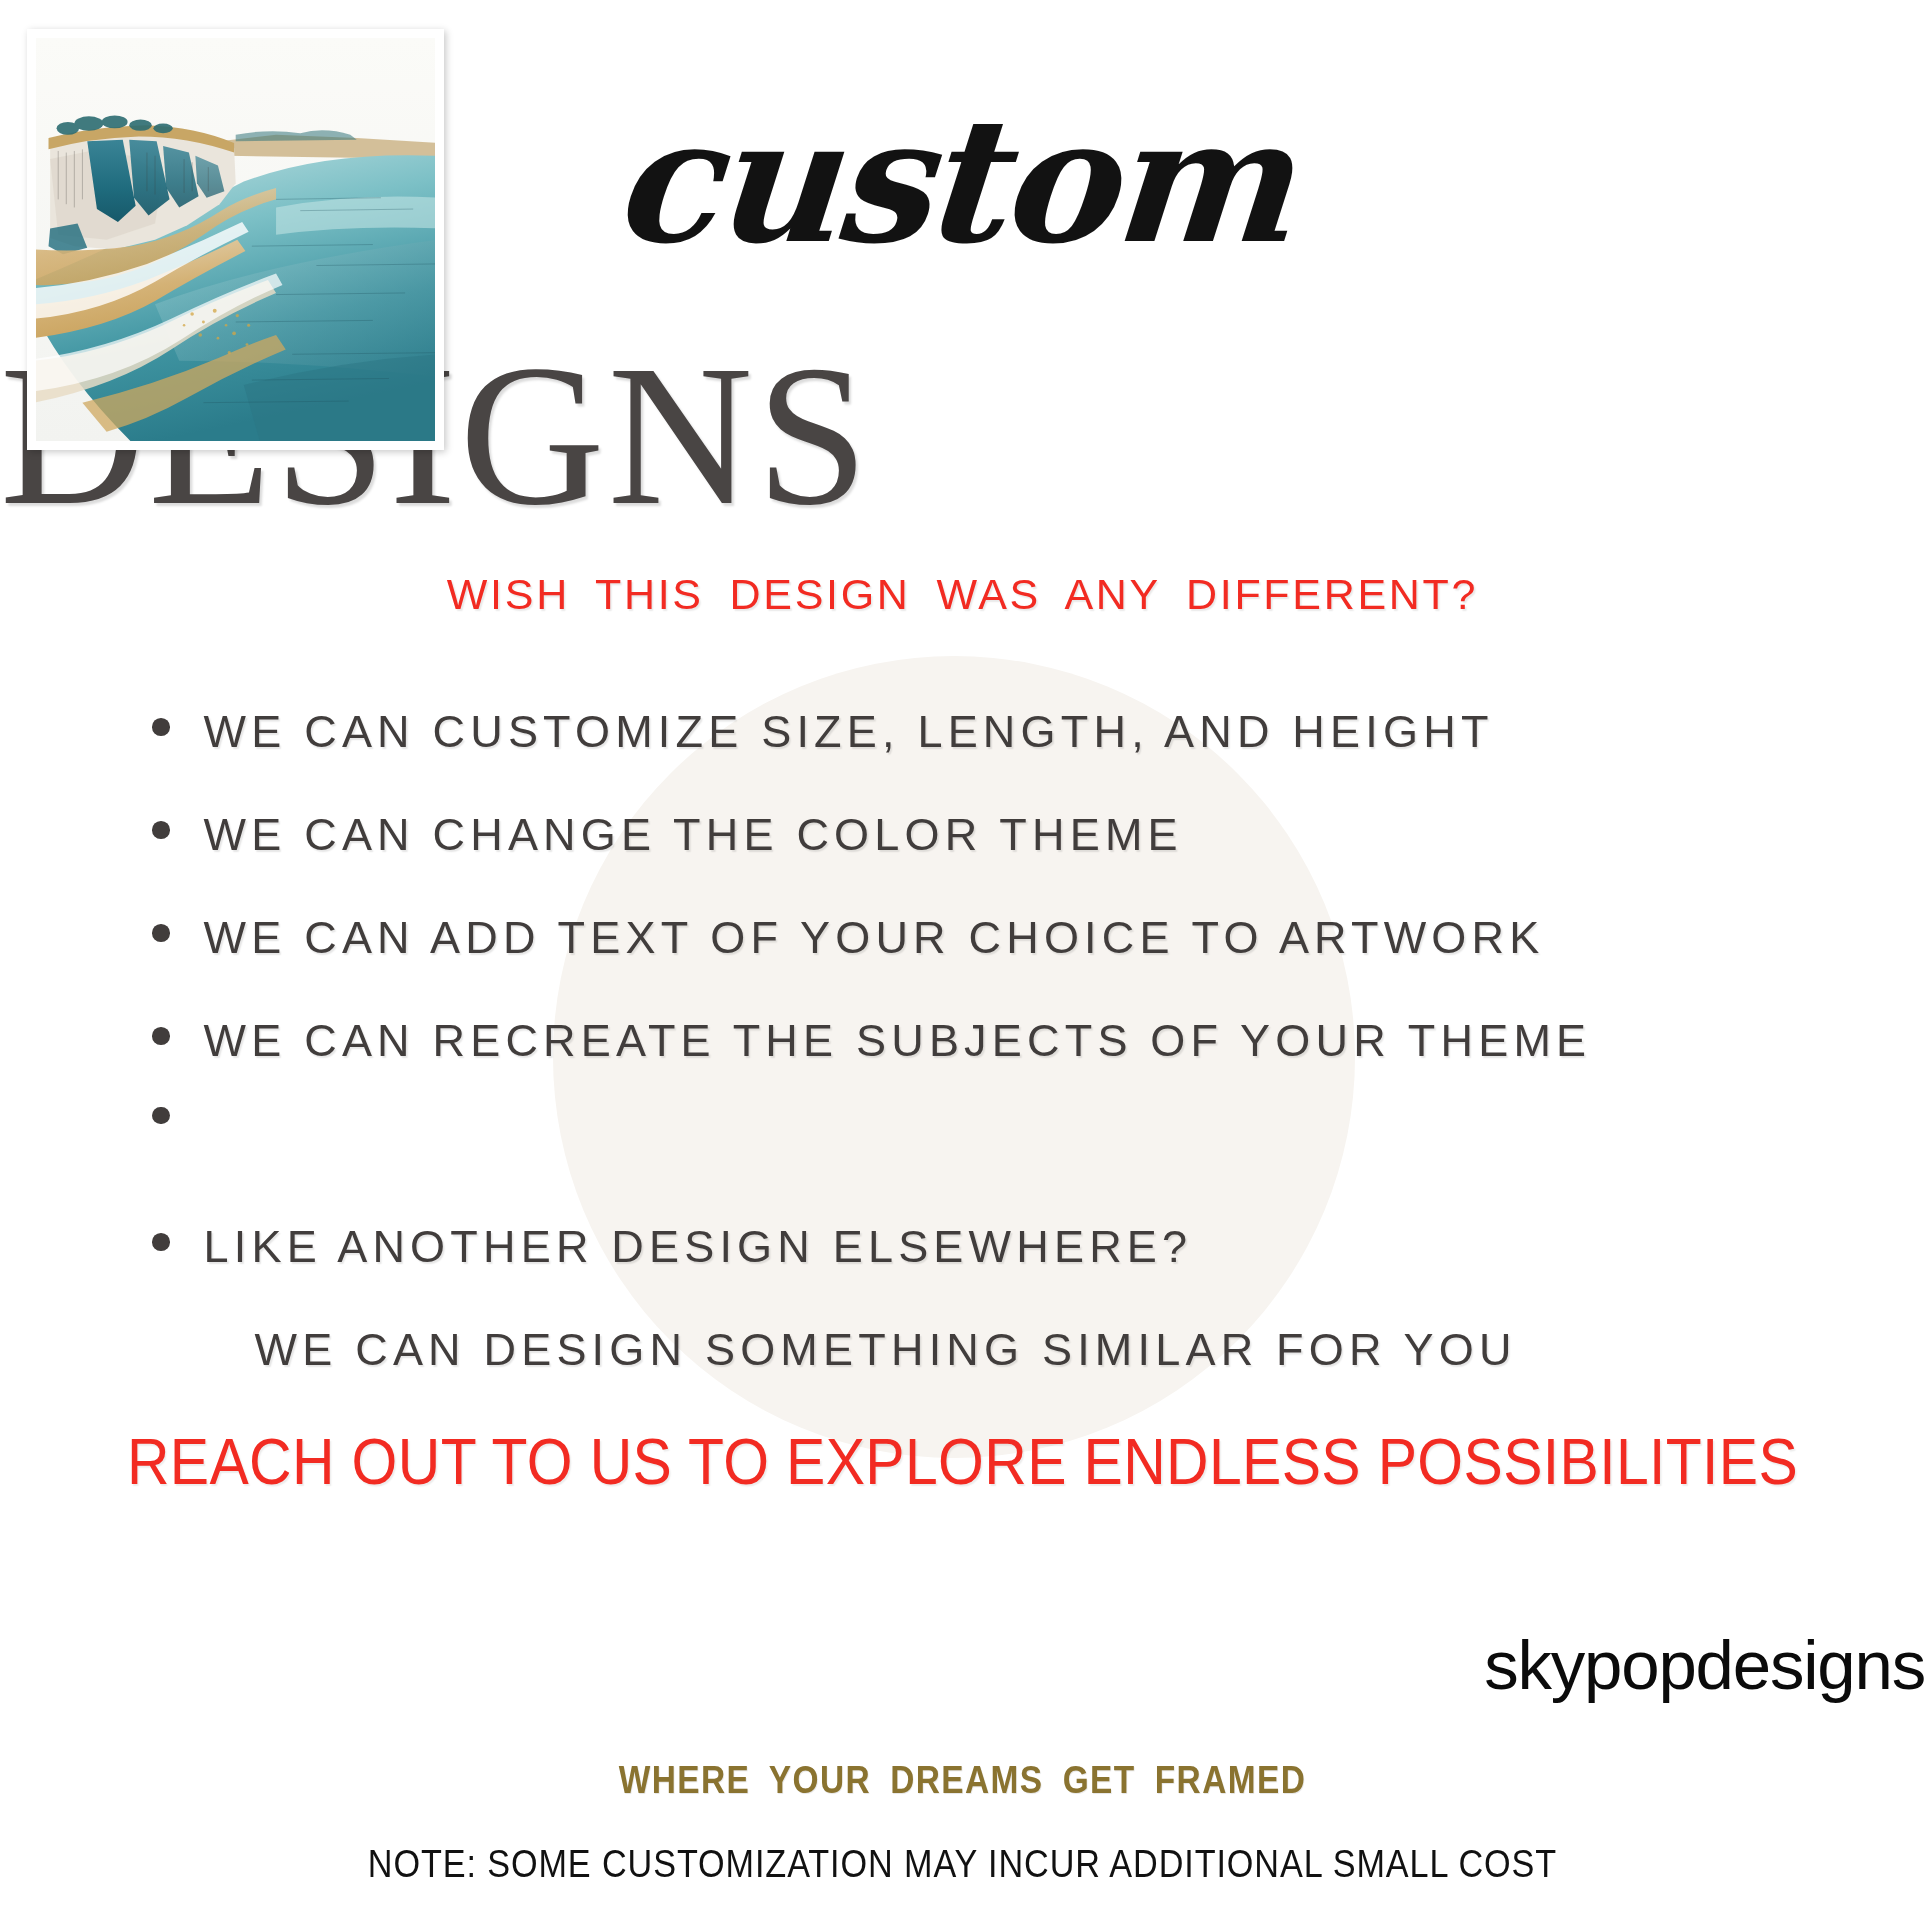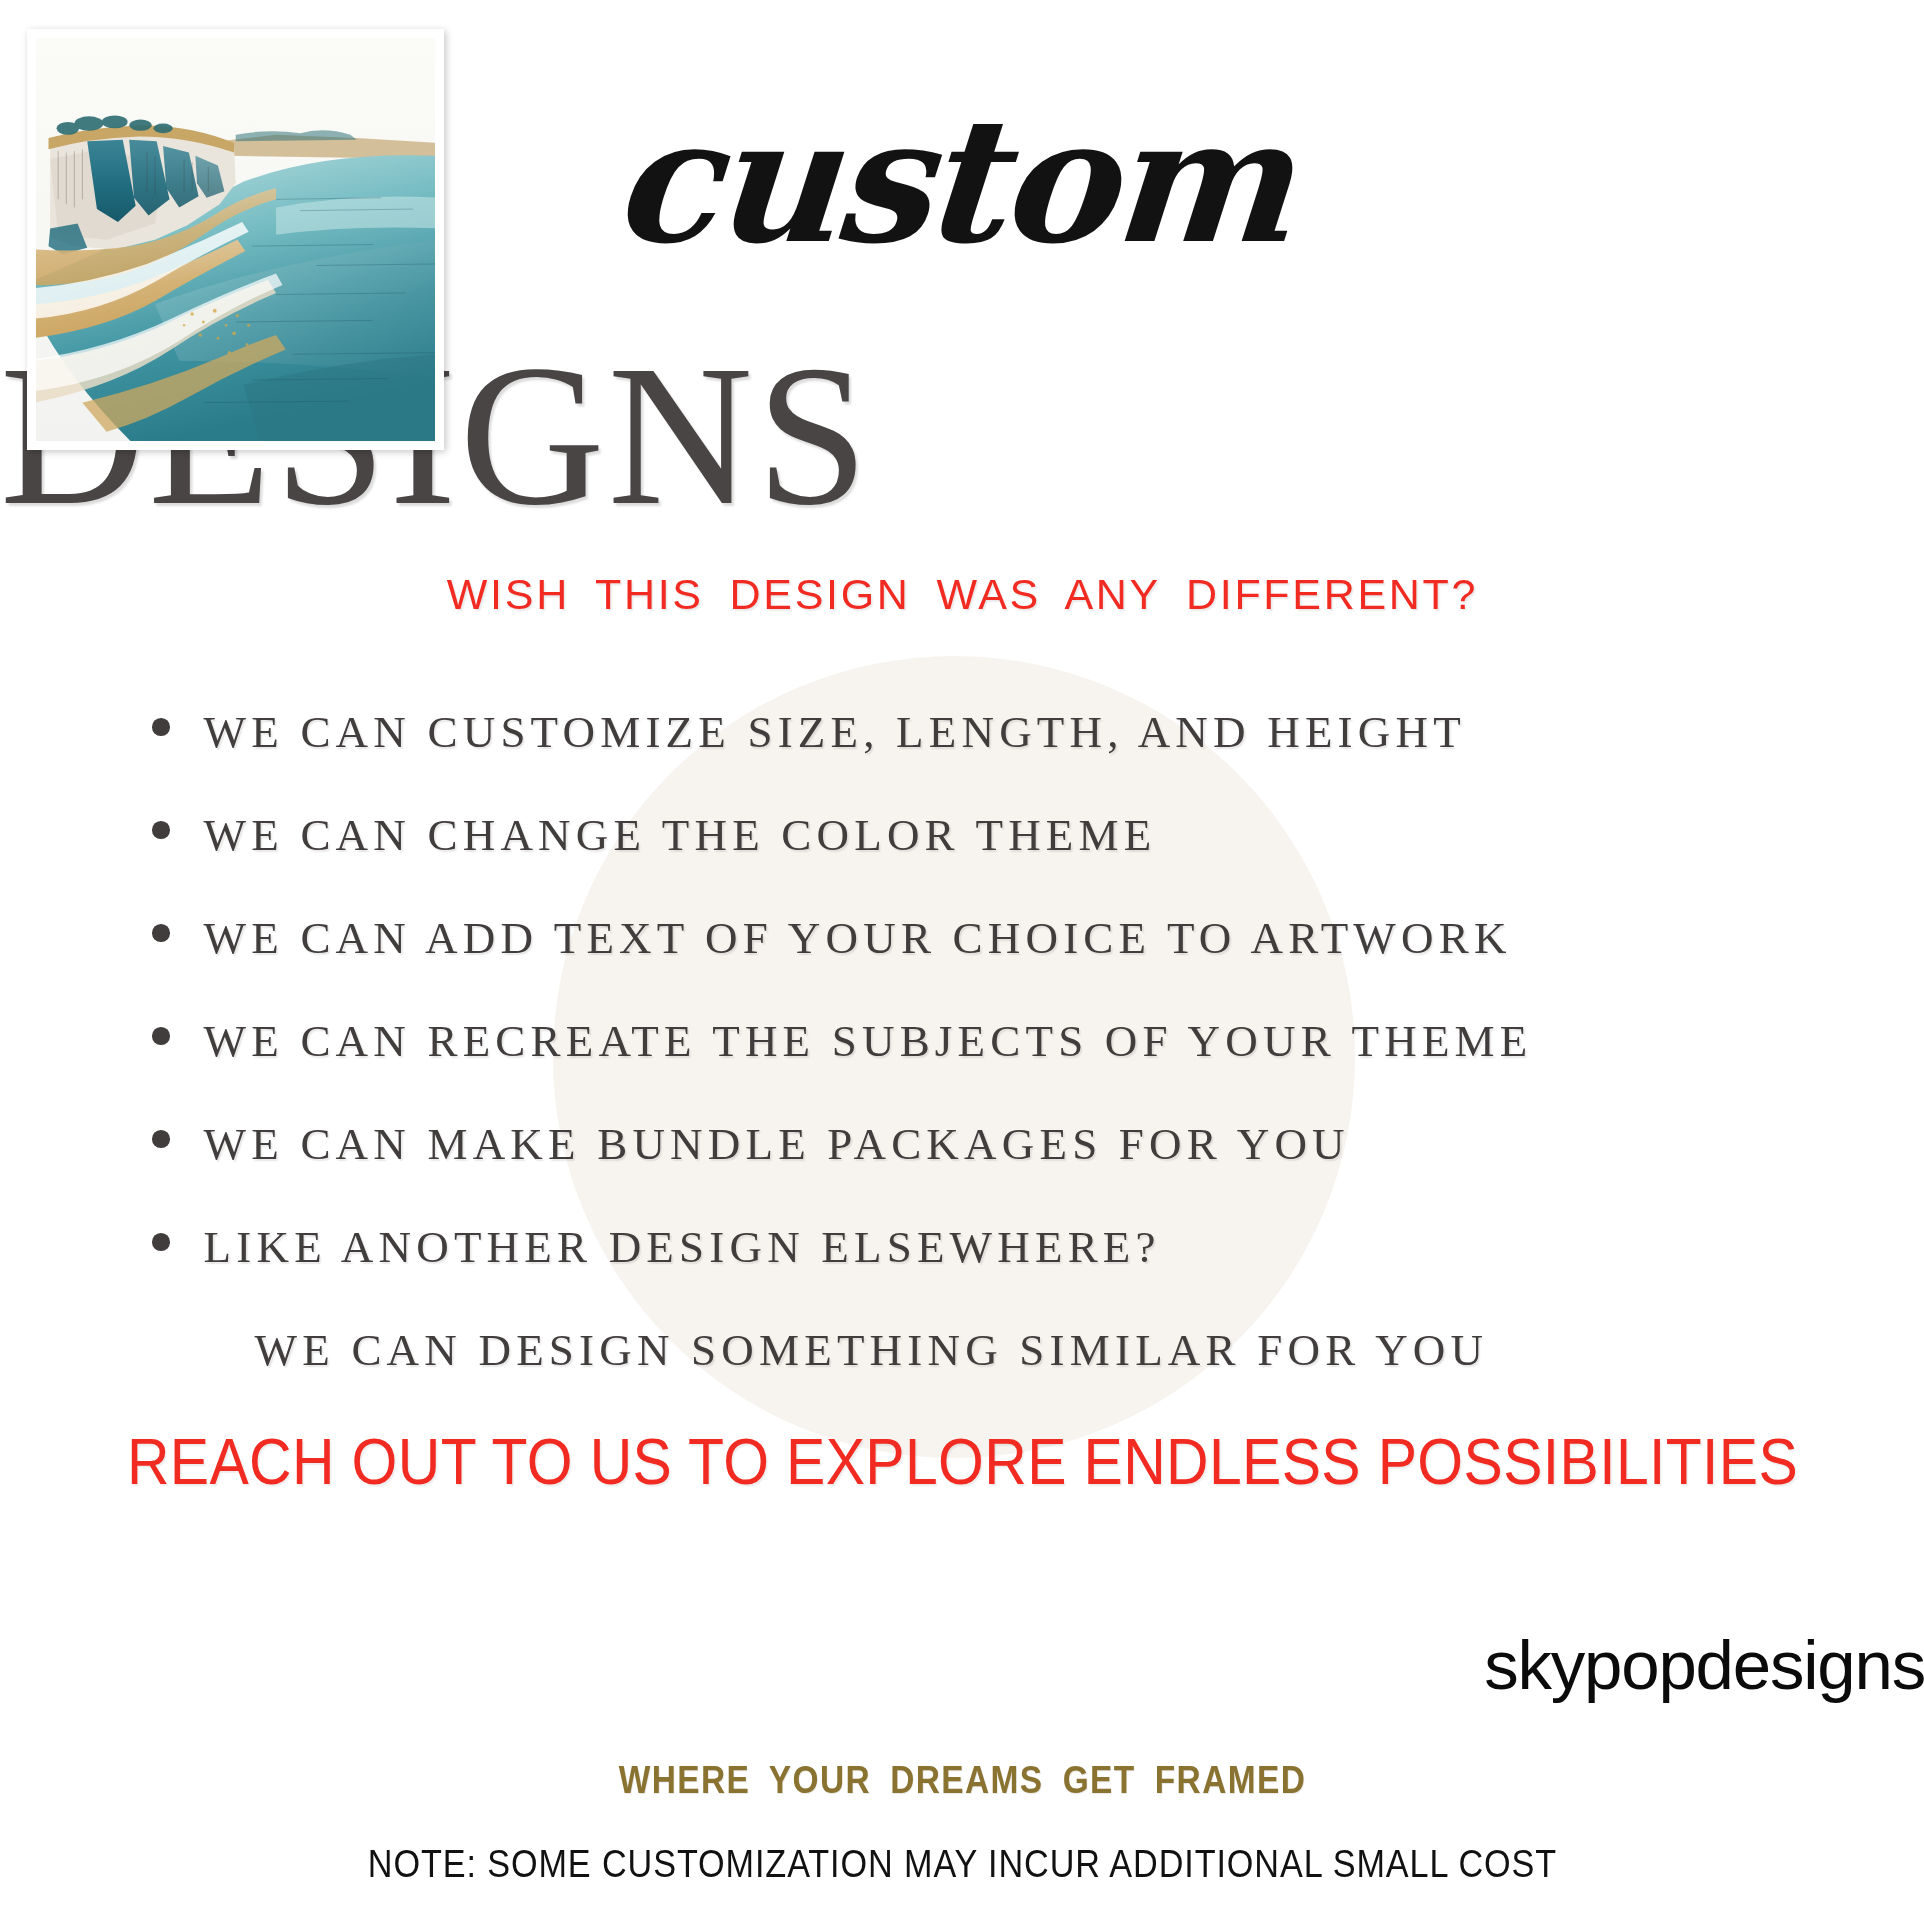--- a/index.html
+++ b/index.html
@@ -108,21 +108,21 @@
     width: 1652px;
     z-index: 2;
     margin: 0;
     padding: 0;
     list-style: none;
   }
   .feature-item {
     display: flex;
     align-items: baseline;
     height: 103px;
-    font-family: Liberation Serif, serif;
+    font-family: Liberation Sans, sans-serif;
     font-weight: 400;
     font-size: 45px;
     letter-spacing: 5.2px;
     color: #413d3c;
     text-shadow: 1.6px 1.6px 1.6px rgba(0,0,0,0.10);
   }
   .bullet-dot {
     flex: 0 0 auto;
     width: 17.6px;
     height: 17.6px;
@@ -339,21 +339,20 @@
   <li class="feature-item">
     <span class="bullet-dot"></span>
     <span class="feature-text">WE CAN ADD TEXT OF YOUR CHOICE TO ARTWORK</span>
   </li>
   <li class="feature-item">
     <span class="bullet-dot"></span>
     <span class="feature-text">WE CAN RECREATE THE SUBJECTS OF YOUR THEME</span>
   </li>
   <li class="feature-item">
     <span class="bullet-dot"></span>
-    <span class="feature-text">WE CAN MAKE BUNDLE PACKAGES FOR YOU</span>
   </li>
   <li class="feature-item">
     <span class="bullet-dot"></span>
     <span class="feature-text">LIKE ANOTHER DESIGN ELSEWHERE?</span>
   </li>
   <li class="feature-item no-bullet continuation">
     <span class="bullet-dot"></span>
     <span class="feature-text">WE CAN DESIGN SOMETHING SIMILAR FOR YOU</span>
   </li>
 </ul>

